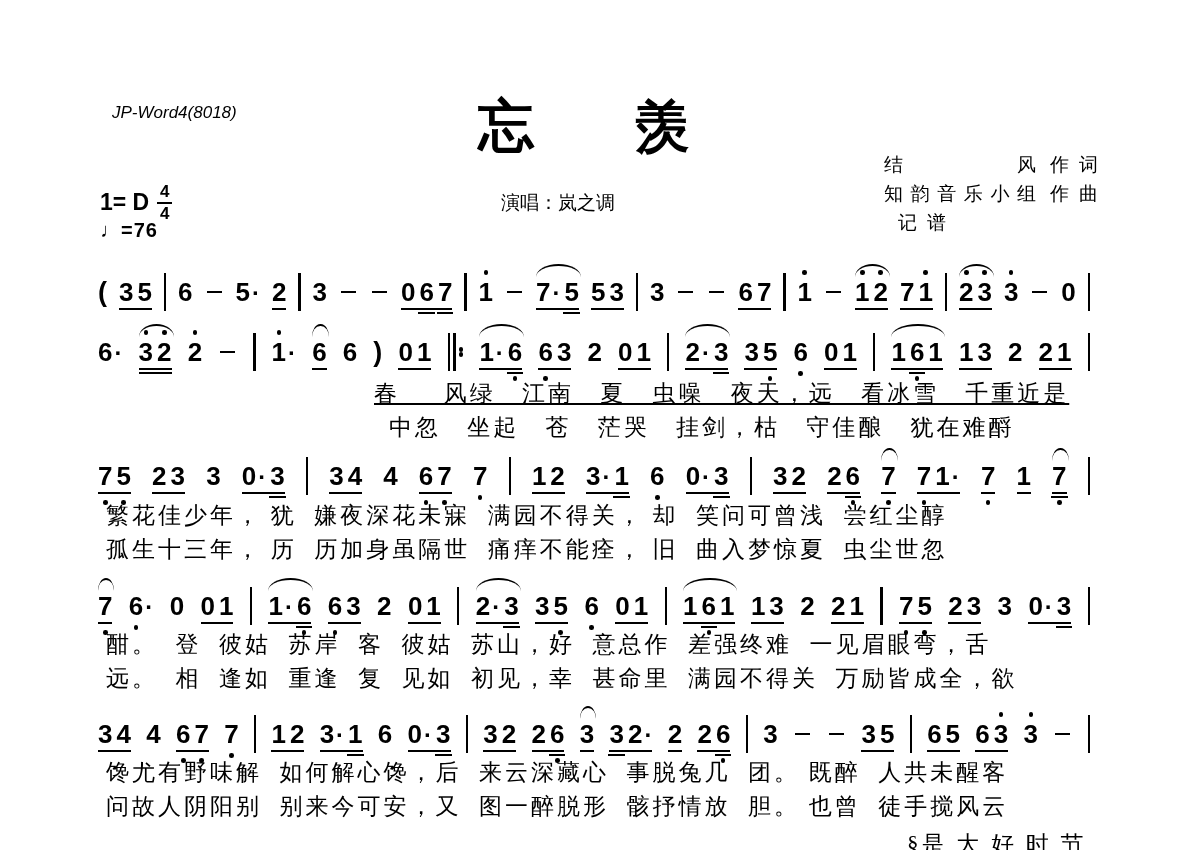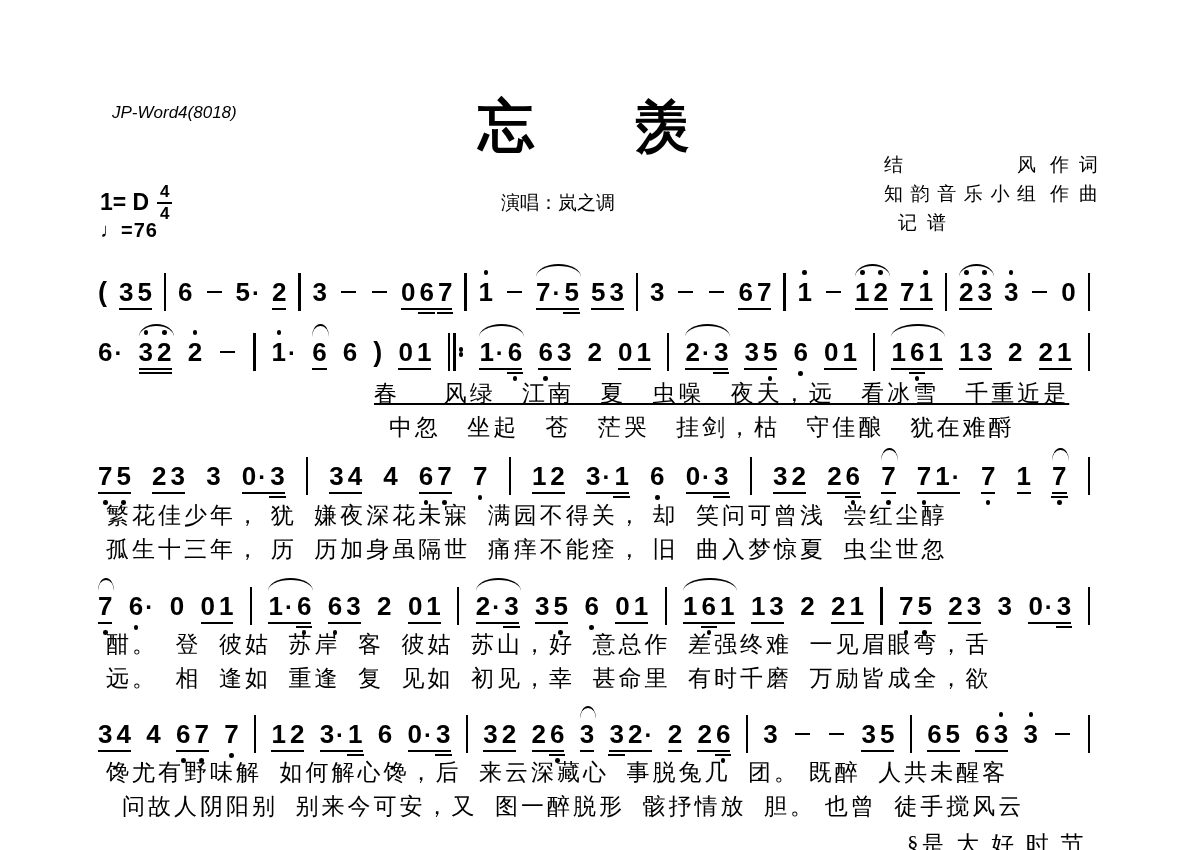--- a/index.html
+++ b/index.html
@@ -867,17 +867,17 @@
         </span>
       </span>
       <span class="sym dash"></span>
       <span class="sym bar"></span>
     </div>
     <div class="lyric" style="top: 380px; padding-left: 272px; text-decoration: underline;">春     风绿   江南   夏   虫噪   夜天，远   看冰雪   千重近是</div>
     <div class="lyric" style="top: 414px; padding-left: 287px;">中忽   坐起   苍   茫哭   挂剑，枯   守佳酿   犹在难酹</div>
     <div class="lyric" style="top: 502px; padding-left: 4px;">繁花佳少年， 犹  嫌夜深花未寐  满园不得关， 却  笑问可曾浅  尝红尘醇</div>
     <div class="lyric" style="top: 536px; padding-left: 4px;">孤生十三年， 历  历加身虽隔世  痛痒不能痊， 旧  曲入梦惊夏  虫尘世忽</div>
     <div class="lyric" style="top: 631px; padding-left: 4px;">酣。  登  彼姑  苏岸  客  彼姑  苏山，好  意总作  差强终难  一见眉眼弯，舌</div>
-    <div class="lyric" style="top: 665px; padding-left: 4px;">远。  相  逢如  重逢  复  见如  初见，幸  甚命里  有时千磨  万励皆成全，欲</div>
+    <div class="lyric" style="top: 665px; padding-left: 4px;">远。  相  逢如  重逢  复  见如  初见，幸  甚命里  满园不得关  万励皆成全，欲</div>
     <div class="lyric" style="top: 759px; padding-left: 4px;">馋尤有野味解  如何解心馋，后  来云深藏心  事脱兔几  团。 既醉  人共未醒客</div>
-    <div class="lyric" style="top: 793px; padding-left: 4px; margin-left: 16px;">问故人阴阳别  别来今可安，又  图一醉脱形  骸抒情放  胆。 也曾  徒手搅风云</div>
+    <div class="lyric" style="top: 793px; padding-left: 4px;">问故人阴阳别  别来今可安，又  图一醉脱形  骸抒情放  胆。 也曾  徒手搅风云</div>
     <div class="lyric" style="top: 831px; padding-left: 805px;">§是 大 好 时 节</div>
   </div>
 
 </body></html>

